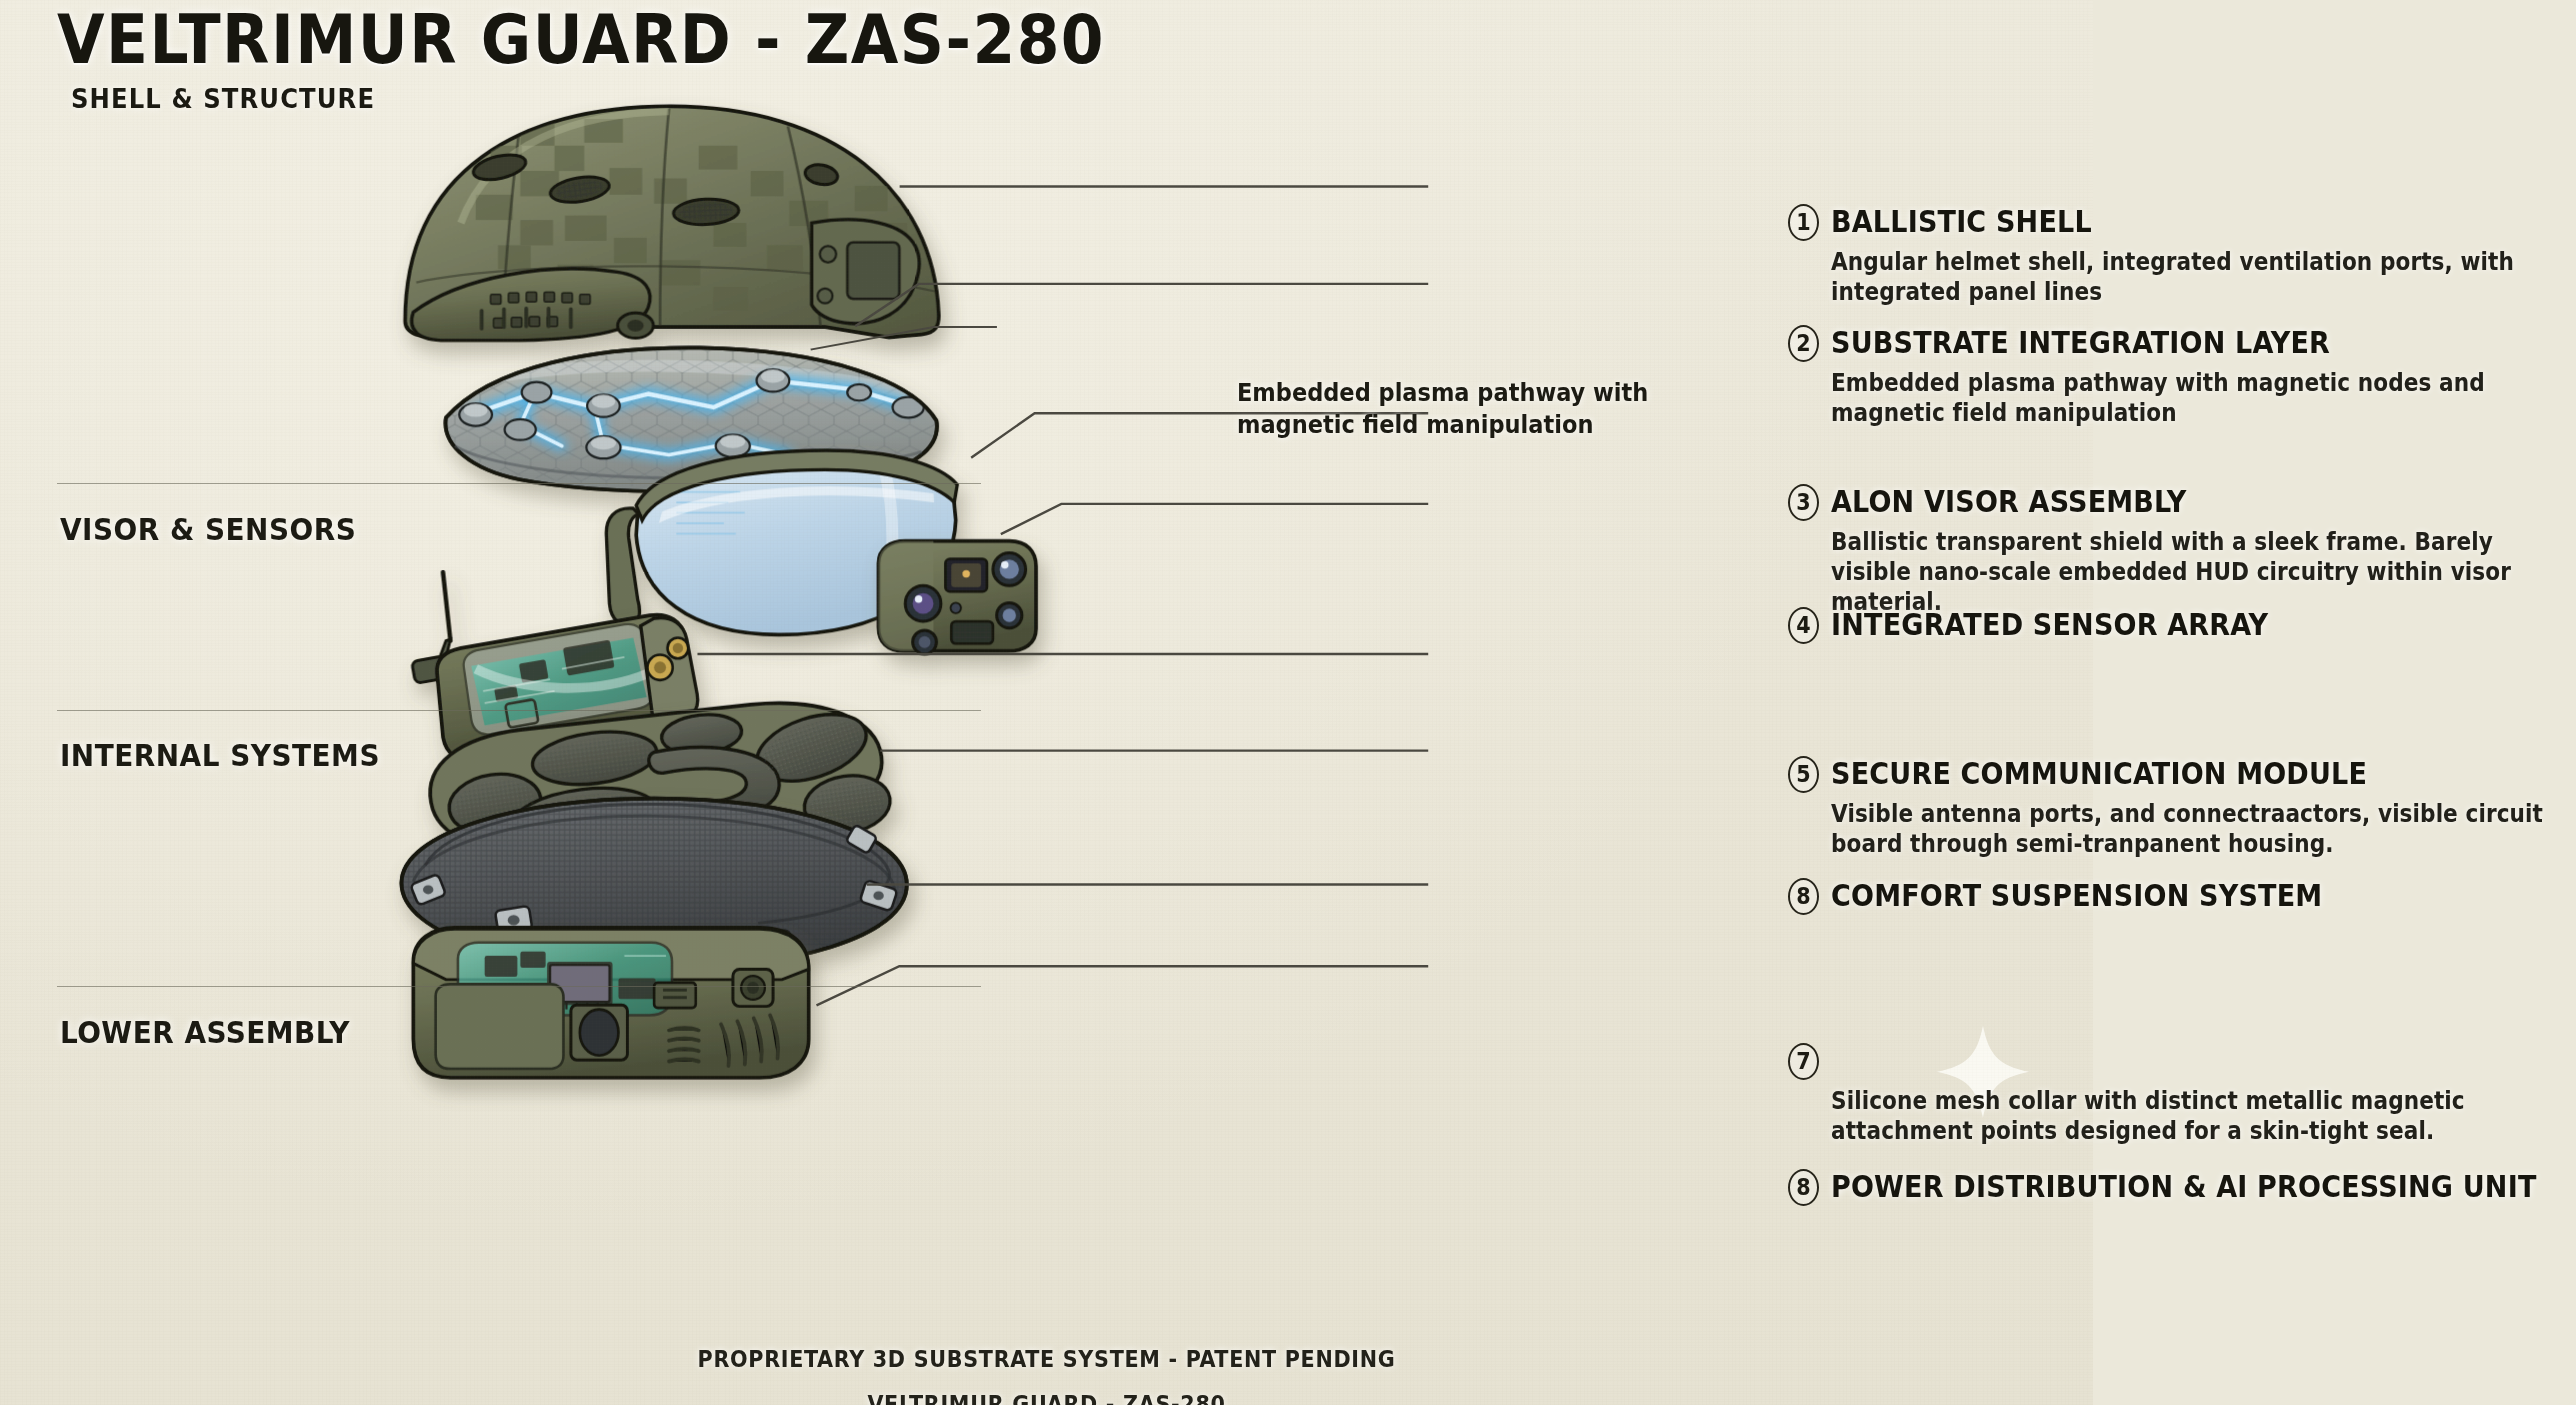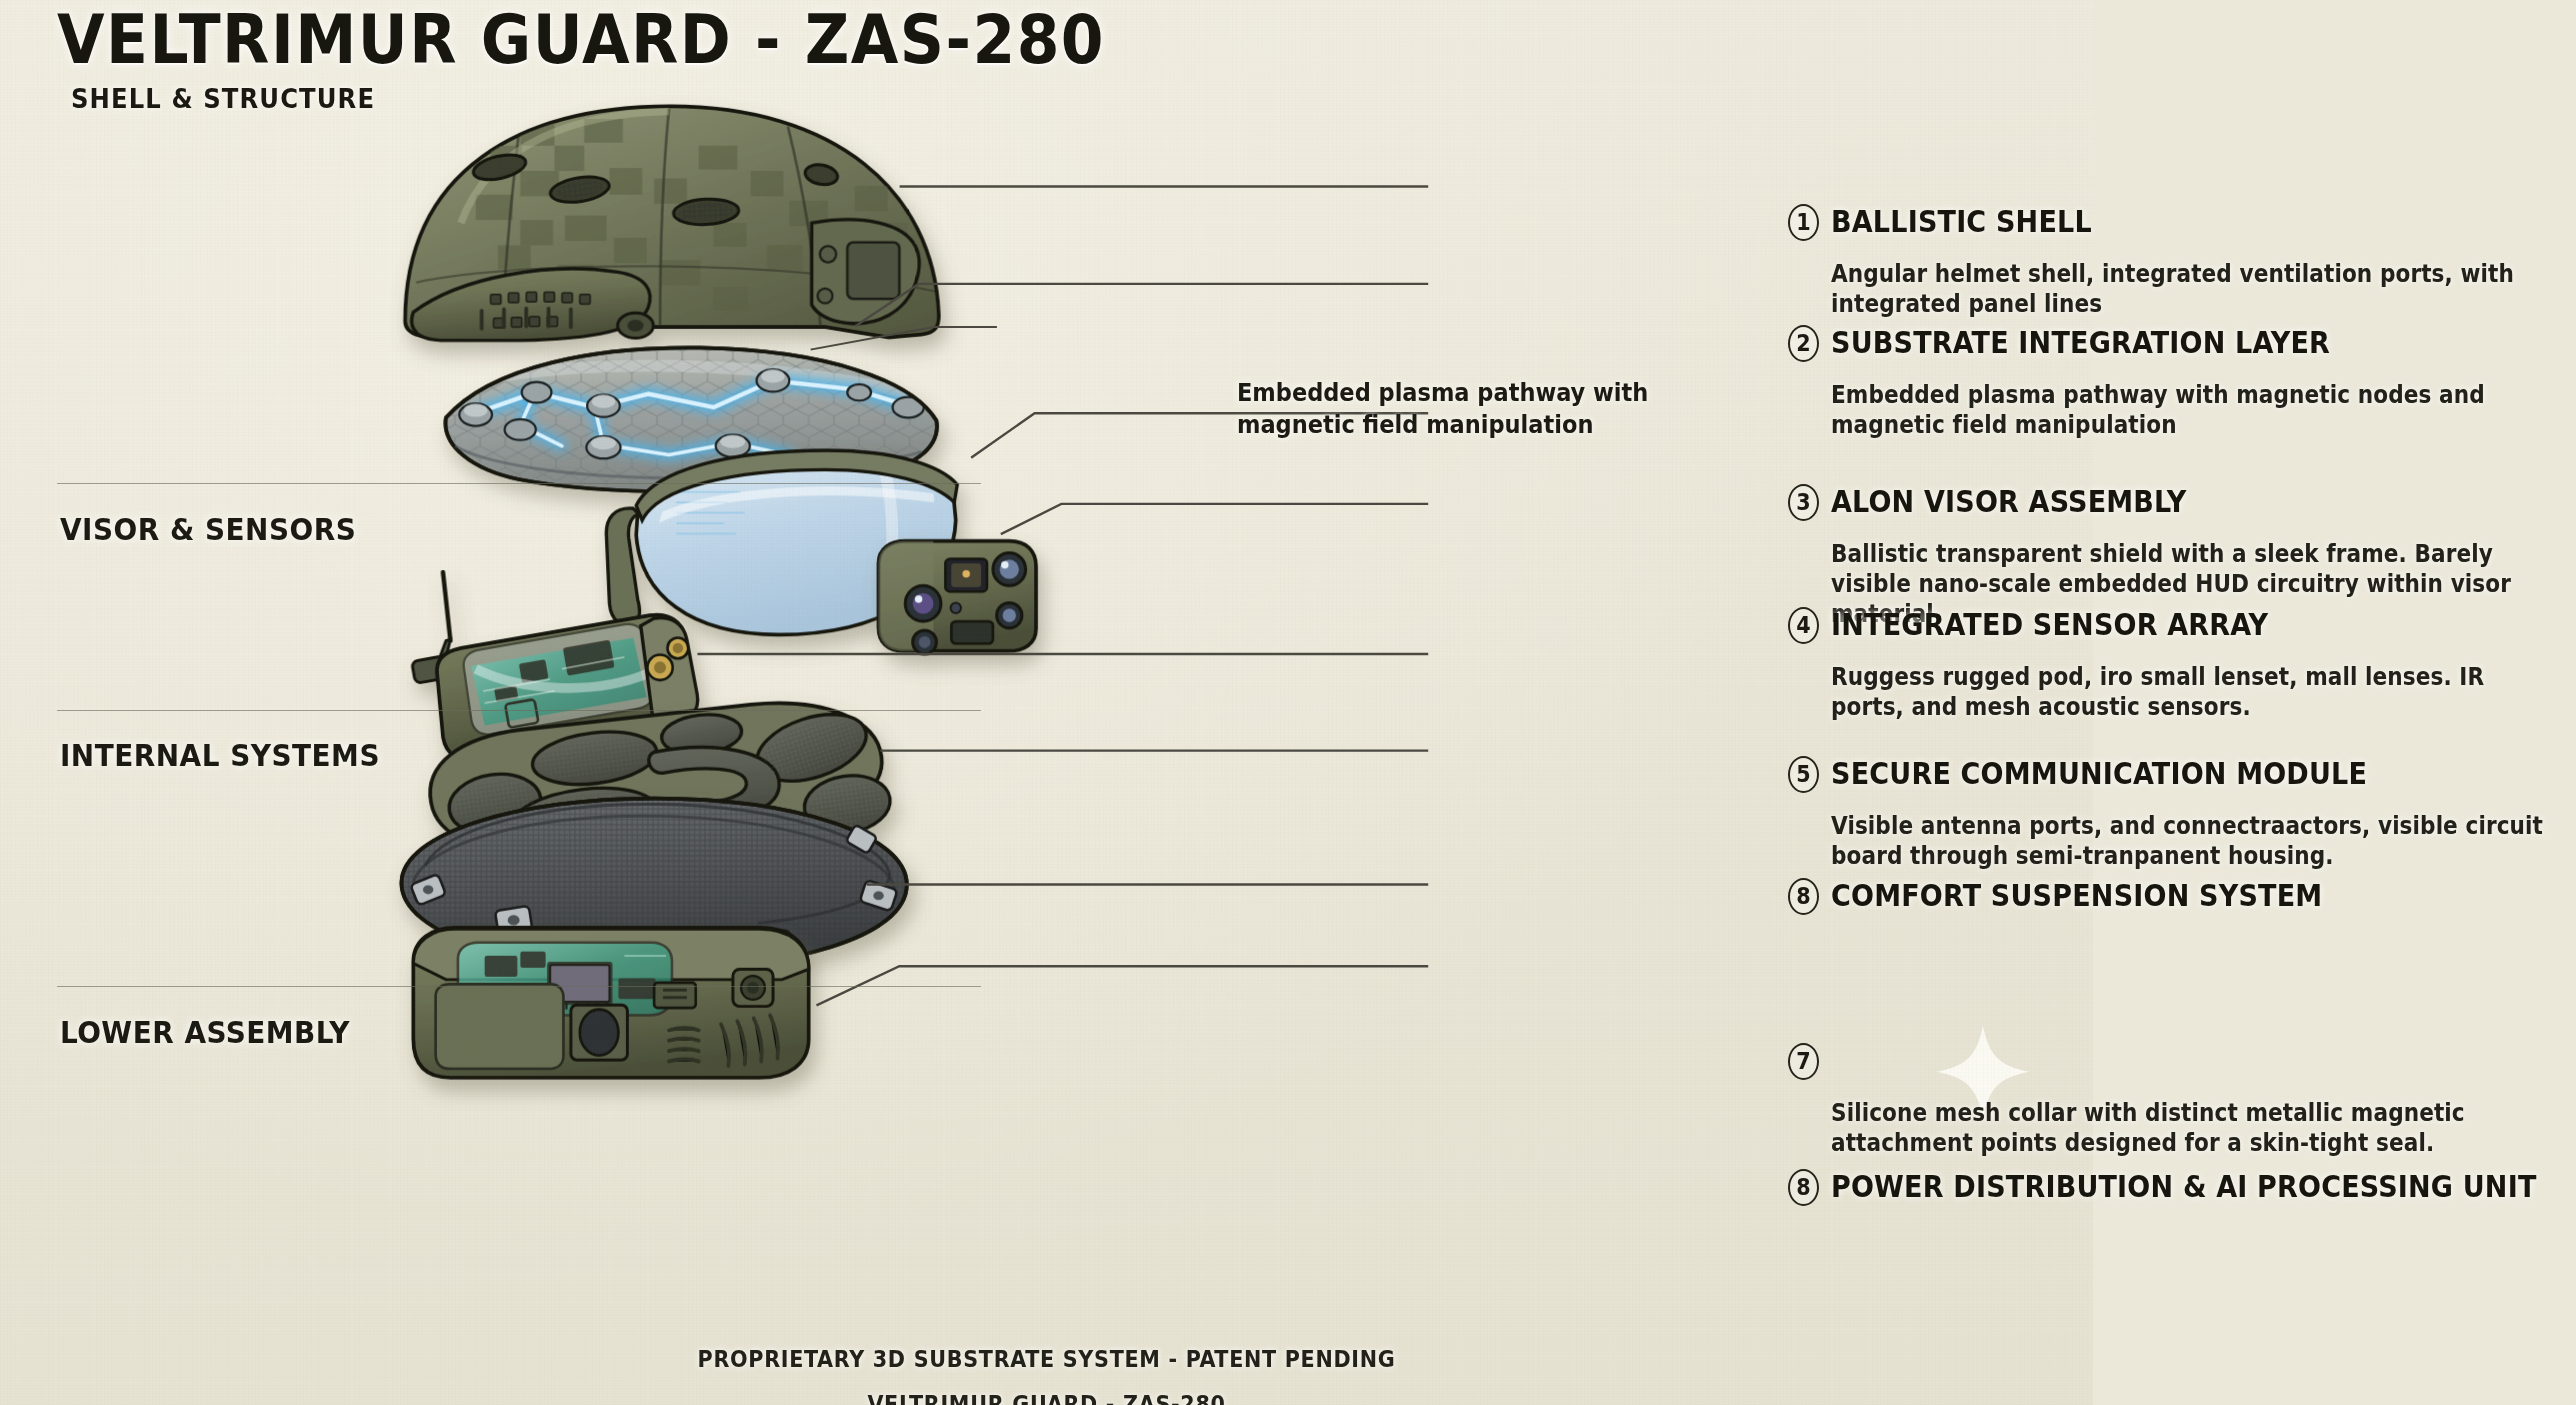--- a/index.html
+++ b/index.html
@@ -71,21 +71,21 @@
     font-weight:700; font-size:23px; color:#1c1b13; line-height:1;
     background:rgba(255,255,255,.28);
   }
   .co-title {
     font-family:"DejaVu Sans Condensed","Liberation Sans Narrow","Liberation Sans", sans-serif;
     font-weight:700; font-size:30px; letter-spacing:0.2px; color:#16150e;
     line-height:1.05; padding-top:2.7px;
     text-shadow:0 0 7.3px rgba(255,255,255,.92);
   }
   .co-body {
-    margin-left:43px; margin-top:18px;
+    margin-left:43px; margin-top:6px;
     font-family:"DejaVu Sans Condensed","Liberation Sans Narrow","Liberation Sans", sans-serif;
     font-weight:700; font-size:24px; line-height:1.26; color:#22211a;
     letter-spacing:0.1px;
     text-shadow:0 0 6.4px rgba(255,255,255,.85);
   }
 
   
   #inline-note {
     position:absolute; left:1237px; top:377px; width:430px;
     font-family:"DejaVu Sans Condensed","Liberation Sans Narrow","Liberation Sans", sans-serif;
@@ -595,21 +595,20 @@
         <div class="co-title">ALON VISOR ASSEMBLY</div>
       </div>
       <div class="co-body">Ballistic transparent shield with a sleek frame. Barely visible nano-scale embedded HUD circuitry within visor material.</div>
     </div>
 
     <div class="co" style="top:403px;">
       <div class="co-head">
         <div class="num">4</div>
         <div class="co-title">INTEGRATED SENSOR ARRAY</div>
       </div>
-      <div class="co-body">Ruggess rugged pod, iro small lenset, mall lenses. IR ports, and mesh acoustic sensors.</div>
     </div>
 
     <div class="co" style="top:552px;">
       <div class="co-head">
         <div class="num">5</div>
         <div class="co-title">SECURE COMMUNICATION MODULE</div>
       </div>
       <div class="co-body">Visible antenna ports, and connectraactors, visible circuit board through semi-tranpanent housing.</div>
     </div>
 

